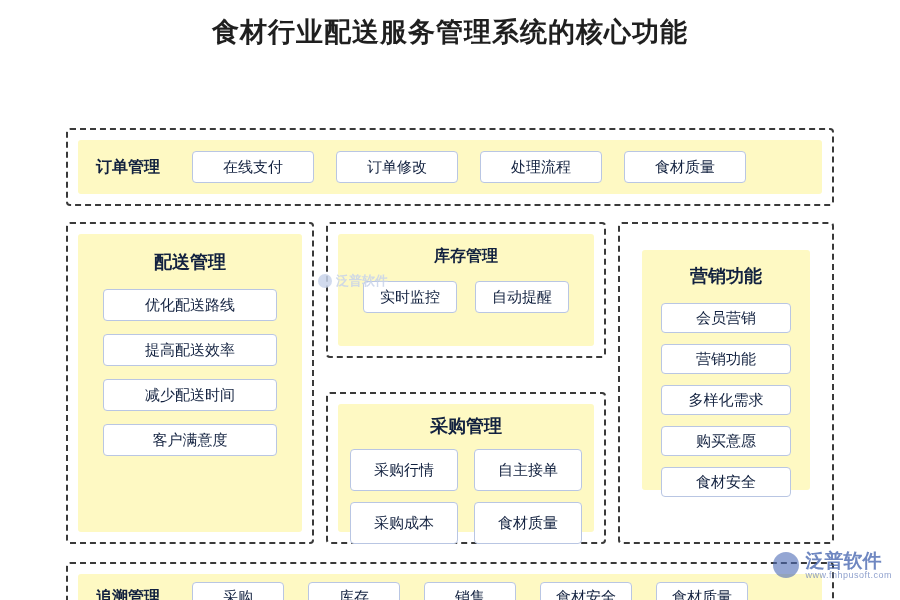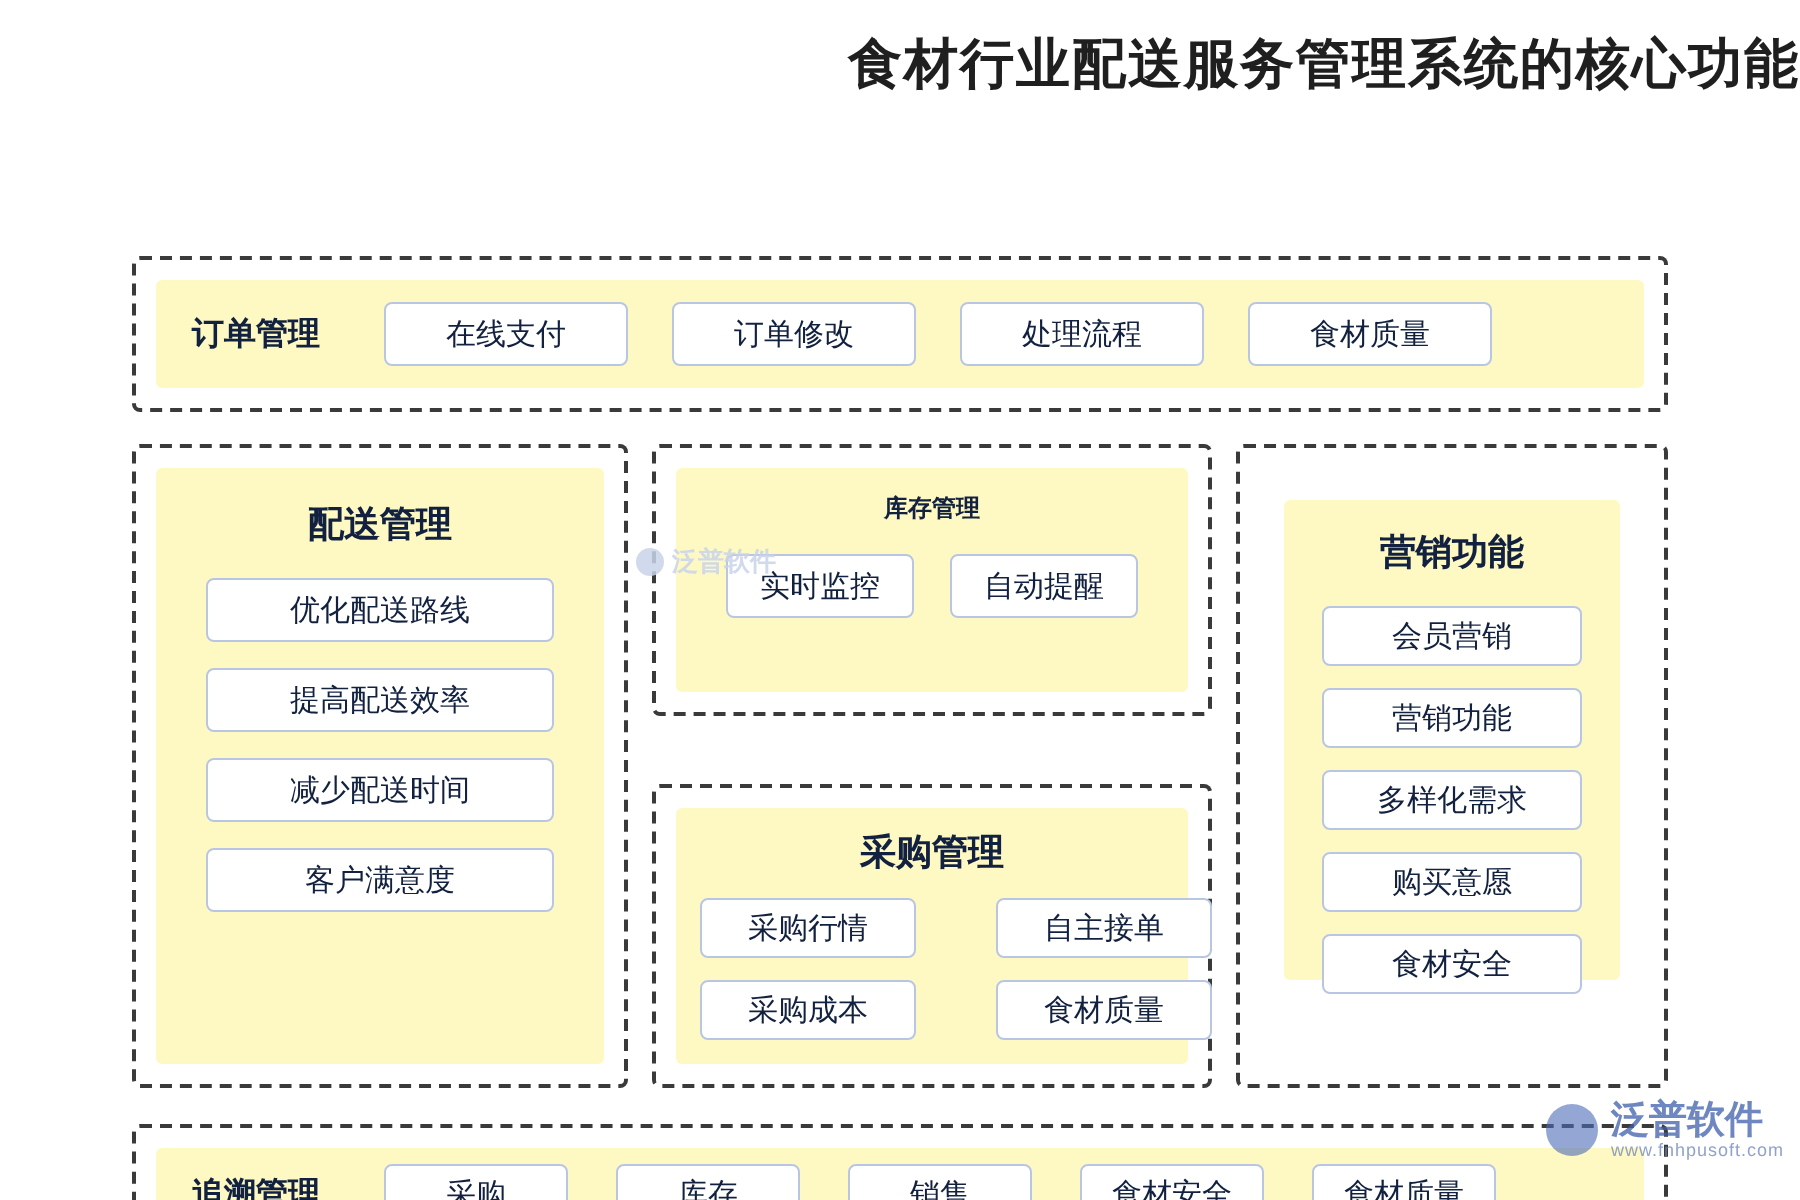--- a/index.html
+++ b/index.html
@@ -9,21 +9,21 @@
   body {
     width: 900px;
     height: 600px;
     background: #ffffff;
     font-family: "Liberation Sans", sans-serif;
     overflow: hidden;
     position: relative;
   }
 
   .title {
-    text-align: right;
+    text-align: center;
     font-size: 27px;
     font-weight: bold;
     color: #1f1f1f;
     letter-spacing: 1px;
     padding-top: 14px;
     padding-bottom: 6px;
   }
 
   .canvas {
     position: relative;
@@ -79,30 +79,30 @@
   
   #delivery-dashed { left: 66px; top: 166px; width: 248px; height: 322px; }
   #delivery-bar { left: 10px; top: 10px; width: 224px; height: 298px; flex-direction: column; }
   #delivery-bar .grouplabel { font-size: 18px; margin-top: 16px; }
   #delivery-bar .stack { display: flex; flex-direction: column; gap: 13px; margin-top: 15px; width: 100%; align-items: center; }
   #delivery-bar .chip { height: 32px; width: 174px; }
 
   
   #inv-dashed { left: 326px; top: 166px; width: 280px; height: 136px; }
   #inv-bar { left: 10px; top: 10px; width: 256px; height: 112px; flex-direction: column; }
-  #inv-bar .grouplabel { font-size: 12px; margin-top: 12px; }
+  #inv-bar .grouplabel { font-size: 16px; margin-top: 12px; }
   #inv-bar .row { display: flex; gap: 18px; margin-top: 14px; }
   #inv-bar .chip { height: 32px; width: 94px; }
 
   
   #pur-dashed { left: 326px; top: 336px; width: 280px; height: 152px; }
   #pur-bar { left: 10px; top: 10px; width: 256px; height: 128px; flex-direction: column; }
   #pur-bar .grouplabel { font-size: 18px; margin-top: 10px; }
   #pur-bar .row { display: flex; gap: 16px; margin-top: 11px; }
-  #pur-bar .chip { height: 30px; width: 108px; margin-left: 24px; }
+  #pur-bar .chip { height: 42px; width: 108px; }
 
   
   #mkt-dashed { left: 618px; top: 166px; width: 216px; height: 322px; }
   #mkt-bar { left: 22px; top: 26px; width: 168px; height: 240px; flex-direction: column; }
   #mkt-bar .grouplabel { font-size: 18px; margin-top: 14px; }
   #mkt-bar .stack { display: flex; flex-direction: column; gap: 11px; margin-top: 15px; width: 100%; align-items: center; }
   #mkt-bar .chip { height: 30px; width: 130px; }
 
   
   #trace-dashed { left: 66px; top: 506px; width: 768px; height: 70px; }

